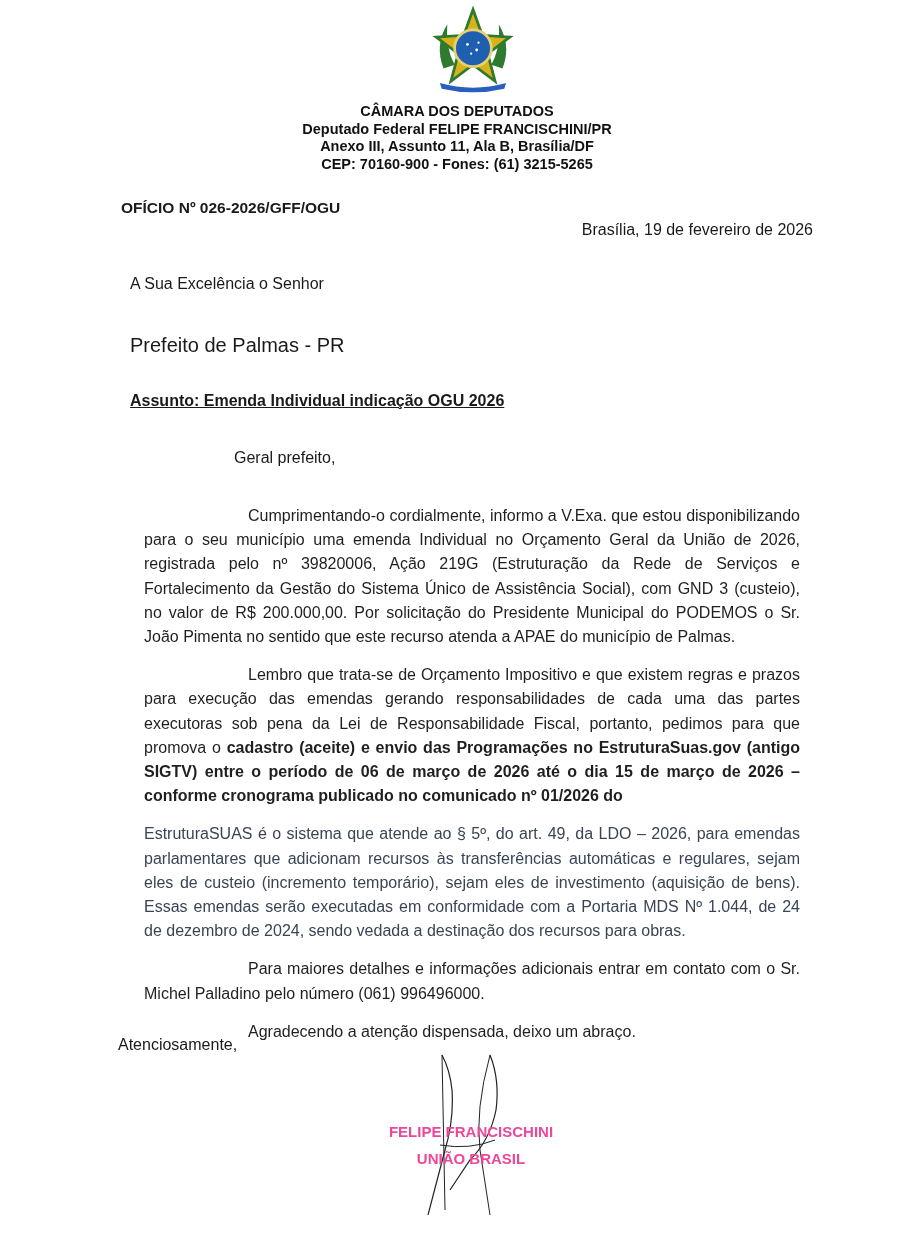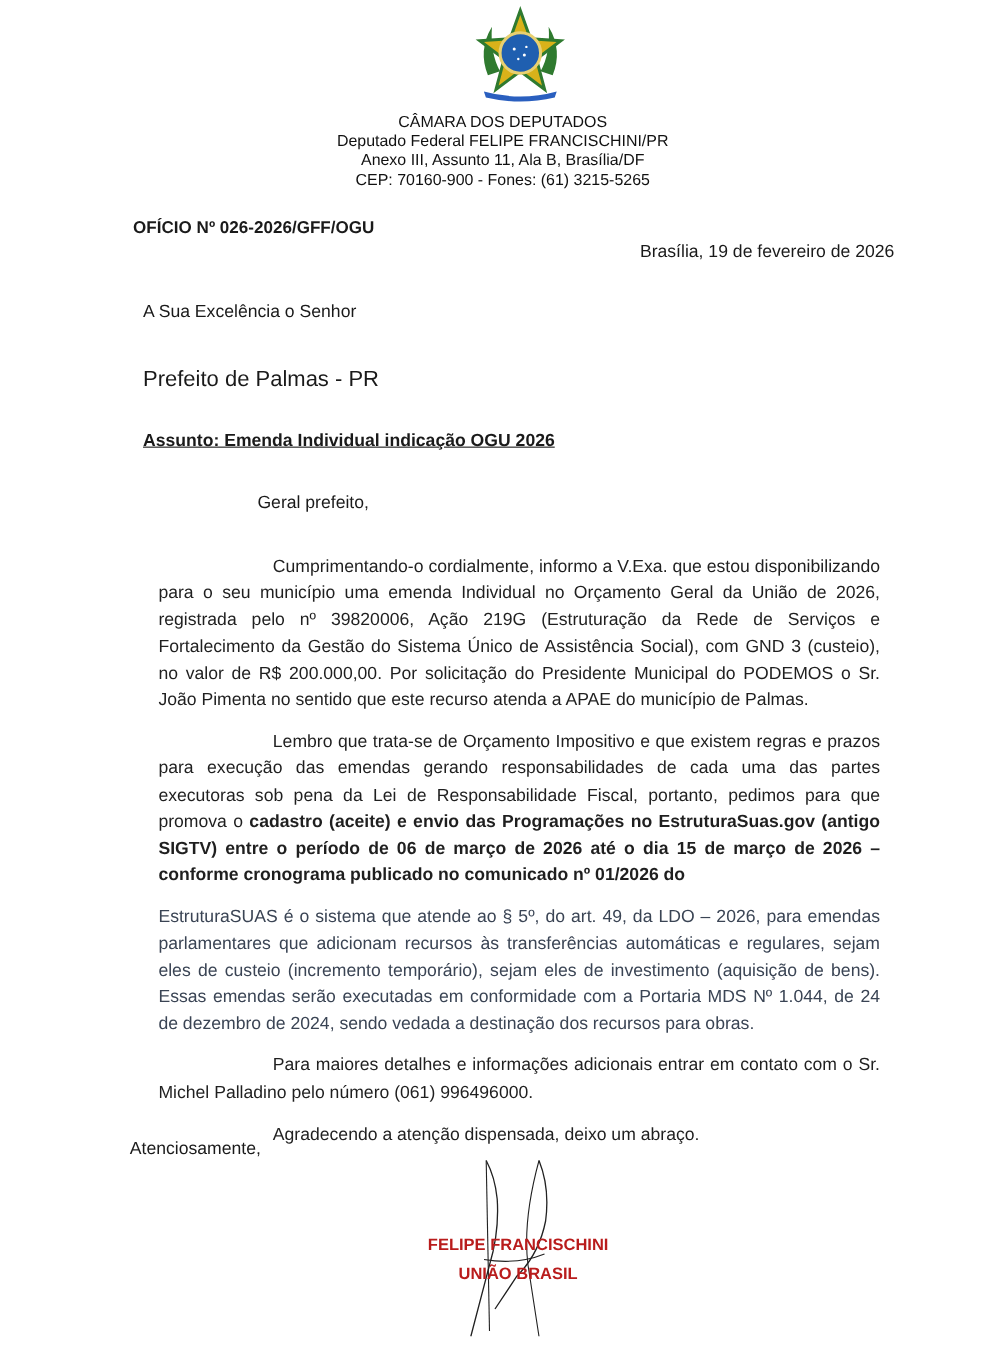--- a/index.html
+++ b/index.html
@@ -1,30 +1,30 @@
 <!DOCTYPE html>
 <html><head>
   <meta charset="utf-8">
   <style>
     html, body { margin: 0; padding: 0; background: #ffffff; }
     body { width: 914px; height: 1238px; position: relative; overflow: hidden; color: #1a1a1a; font-family: "Liberation Sans", sans-serif; }
     .crest { position: absolute; left: 427px; top: 4px; width: 92px; height: 92px; }
-    .header { position: absolute; left: 0; top: 103px; width: 914px; text-align: center; font-weight: normal; font-size: 14.5px; line-height: 17.5px; color: #111; }
+    .header { position: absolute; left: 0; top: 103px; width: 914px; text-align: center; font-weight: bold; font-size: 14.5px; line-height: 17.5px; color: #111; }
     .header div { margin: 0; }
     .oficio { position: absolute; left: 121px; top: 199px; font-weight: bold; font-size: 15.5px; }
     .date { position: absolute; right: 101px; top: 221px; font-size: 16px; text-align: center; }
     .addr1 { position: absolute; left: 130px; top: 275px; font-size: 16px; }
     .addr2 { position: absolute; left: 130px; top: 334px; font-size: 20px; }
     .subject { position: absolute; left: 130px; top: 392px; font-size: 16px; font-weight: bold; text-decoration: underline; }
     .greet { position: absolute; left: 234px; top: 449px; font-size: 16px; }
     .body { position: absolute; left: 130px; top: 490px; width: 684px; font-size: 16px; line-height: 24.2px; text-align: justify; color: #1f1f1f; }
     .body p { margin: 14px; text-indent: 104px; }
     .body .bluish { color: #3a4454; text-indent: 0; }
     .closing { position: absolute; left: 118px; top: 1036px; font-size: 16px; }
-    .sig-block { position: absolute; left: 360px; top: 1118px; width: 222px; text-align: center; font-weight: bold; font-size: 15px; line-height: 27px; color: #b91c1c; }
+    .sig-block { position: absolute; left: 360px; top: 1118px; width: 222px; text-align: center; font-weight: bold; font-size: 15px; line-height: 27px; color: #ec4899; }
     .signature { position: absolute; left: 420px; top: 1050px; width: 110px; height: 165px; }
   </style>
 </head>
 <body>
 
 <svg class="crest" viewBox="0 0 100 100">
   <path d="M18 70 Q8 45 22 22 Q20 48 30 66 Z" fill="#2f7a2f"></path>
   <path d="M82 70 Q92 45 78 22 Q80 48 70 66 Z" fill="#2f7a2f"></path>
   <polygon points="50,6 60,34 90,36 66,54 74,84 50,66 26,84 34,54 10,36 40,34" fill="#d9b21a" stroke="#2f7a2f" stroke-width="3"></polygon>
   <circle cx="50" cy="48" r="20" fill="#1f5fb0" stroke="#e8d070" stroke-width="3"></circle>

